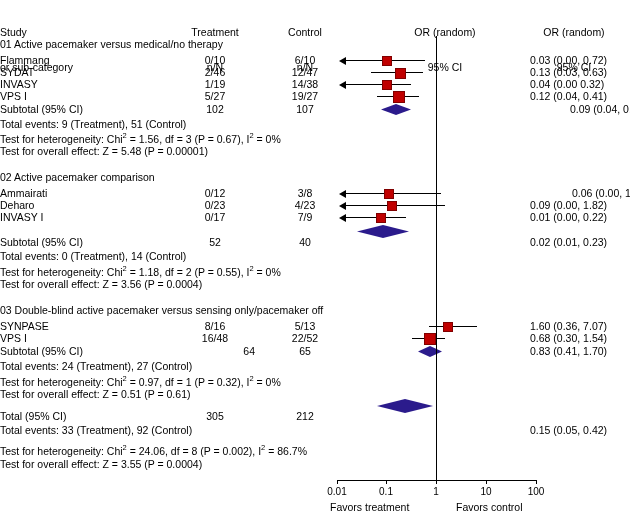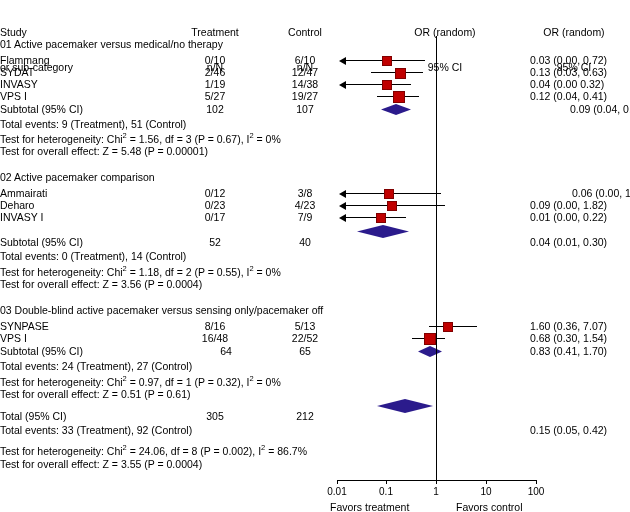--- a/index.html
+++ b/index.html
@@ -179,21 +179,21 @@
   <div class="abs rowtext ctr" style="left:175px; top:211px; width:80px;">0/17</div>
   <div class="abs rowtext ctr" style="left:265px; top:211px; width:80px;">7/9</div>
   <div class="abs rowtext" style="left:530px; top:211px;">0.01 (0.00, 0.22)</div>
   <div class="ci" style="left:346px; top:217px; width:60px;"></div>
   <div class="arrowl" style="left:339px; top:213.5px;"></div>
   <div class="box" style="left:376px; top:213px; width:8px; height:8px;"></div>
 
   <div class="abs sumline" style="left:0px; top:236px;">Subtotal (95% CI)</div>
   <div class="abs sumline ctr" style="left:175px; top:236px; width:80px;">52</div>
   <div class="abs sumline ctr" style="left:265px; top:236px; width:80px;">40</div>
-  <div class="abs sumline" style="left:530px; top:236px;">0.04 (0.01, 0.30)</div>
+  <div class="abs sumline" style="left:530px; top:236px;">0.02 (0.01, 0.23)</div>
   <div class="diamond" style="left:357px; top:225px; width:52px; height:13px; clip-path: polygon(0% 50%, 50% 0%, 100% 50%, 50% 100%);"></div>
 
   <div class="abs sumline" style="left:0px; top:250px;">Total events: 0 (Treatment), 14 (Control)</div>
   <div class="abs sumline" style="left:0px; top:264px;">Test for heterogeneity: Chi<span class="sup">2</span> = 1.18, df = 2 (P = 0.55), I<span class="sup">2</span> = 0%</div>
   <div class="abs sumline" style="left:0px; top:278px;">Test for overall effect: Z = 3.56 (P = 0.0004)</div>
 
   <div class="abs grouphdr" style="left:0px; top:304px;">03 Double-blind active pacemaker versus sensing only/pacemaker off</div>
 
   <div class="abs rowtext" style="left:0px; top:320px;">SYNPASE</div>
   <div class="abs rowtext ctr" style="left:175px; top:320px; width:80px;">8/16</div>
@@ -203,21 +203,21 @@
   <div class="box" style="left:443px; top:322px; width:8px; height:8px;"></div>
 
   <div class="abs rowtext" style="left:0px; top:332px;">VPS I</div>
   <div class="abs rowtext ctr" style="left:175px; top:332px; width:80px;">16/48</div>
   <div class="abs rowtext ctr" style="left:265px; top:332px; width:80px;">22/52</div>
   <div class="abs rowtext" style="left:530px; top:332px;">0.68 (0.30, 1.54)</div>
   <div class="ci" style="left:412px; top:338px; width:33px;"></div>
   <div class="box" style="left:424px; top:333px; width:10px; height:10px;"></div>
 
   <div class="abs sumline" style="left:0px; top:345px;">Subtotal (95% CI)</div>
-  <div class="abs sumline ctr" style="left:186px; top:345px; width:80px;">64</div>
+  <div class="abs sumline ctr" style="left:175px; top:345px; width:80px;text-align:right;">64</div>
   <div class="abs sumline ctr" style="left:265px; top:345px; width:80px;">65</div>
   <div class="abs sumline" style="left:530px; top:345px;">0.83 (0.41, 1.70)</div>
   <div class="diamond" style="left:418px; top:346px; width:24px; height:11px; clip-path: polygon(0% 50%, 50% 0%, 100% 50%, 50% 100%);"></div>
 
   <div class="abs sumline" style="left:0px; top:360px;">Total events: 24 (Treatment), 27 (Control)</div>
   <div class="abs sumline" style="left:0px; top:374px;">Test for heterogeneity: Chi<span class="sup">2</span> = 0.97, df = 1 (P = 0.32), I<span class="sup">2</span> = 0%</div>
   <div class="abs sumline" style="left:0px; top:388px;">Test for overall effect: Z = 0.51 (P = 0.61)</div>
 
   <div class="abs sumline" style="left:0px; top:410px;">Total (95% CI)</div>
   <div class="abs sumline ctr" style="left:175px; top:410px; width:80px;">305</div>

